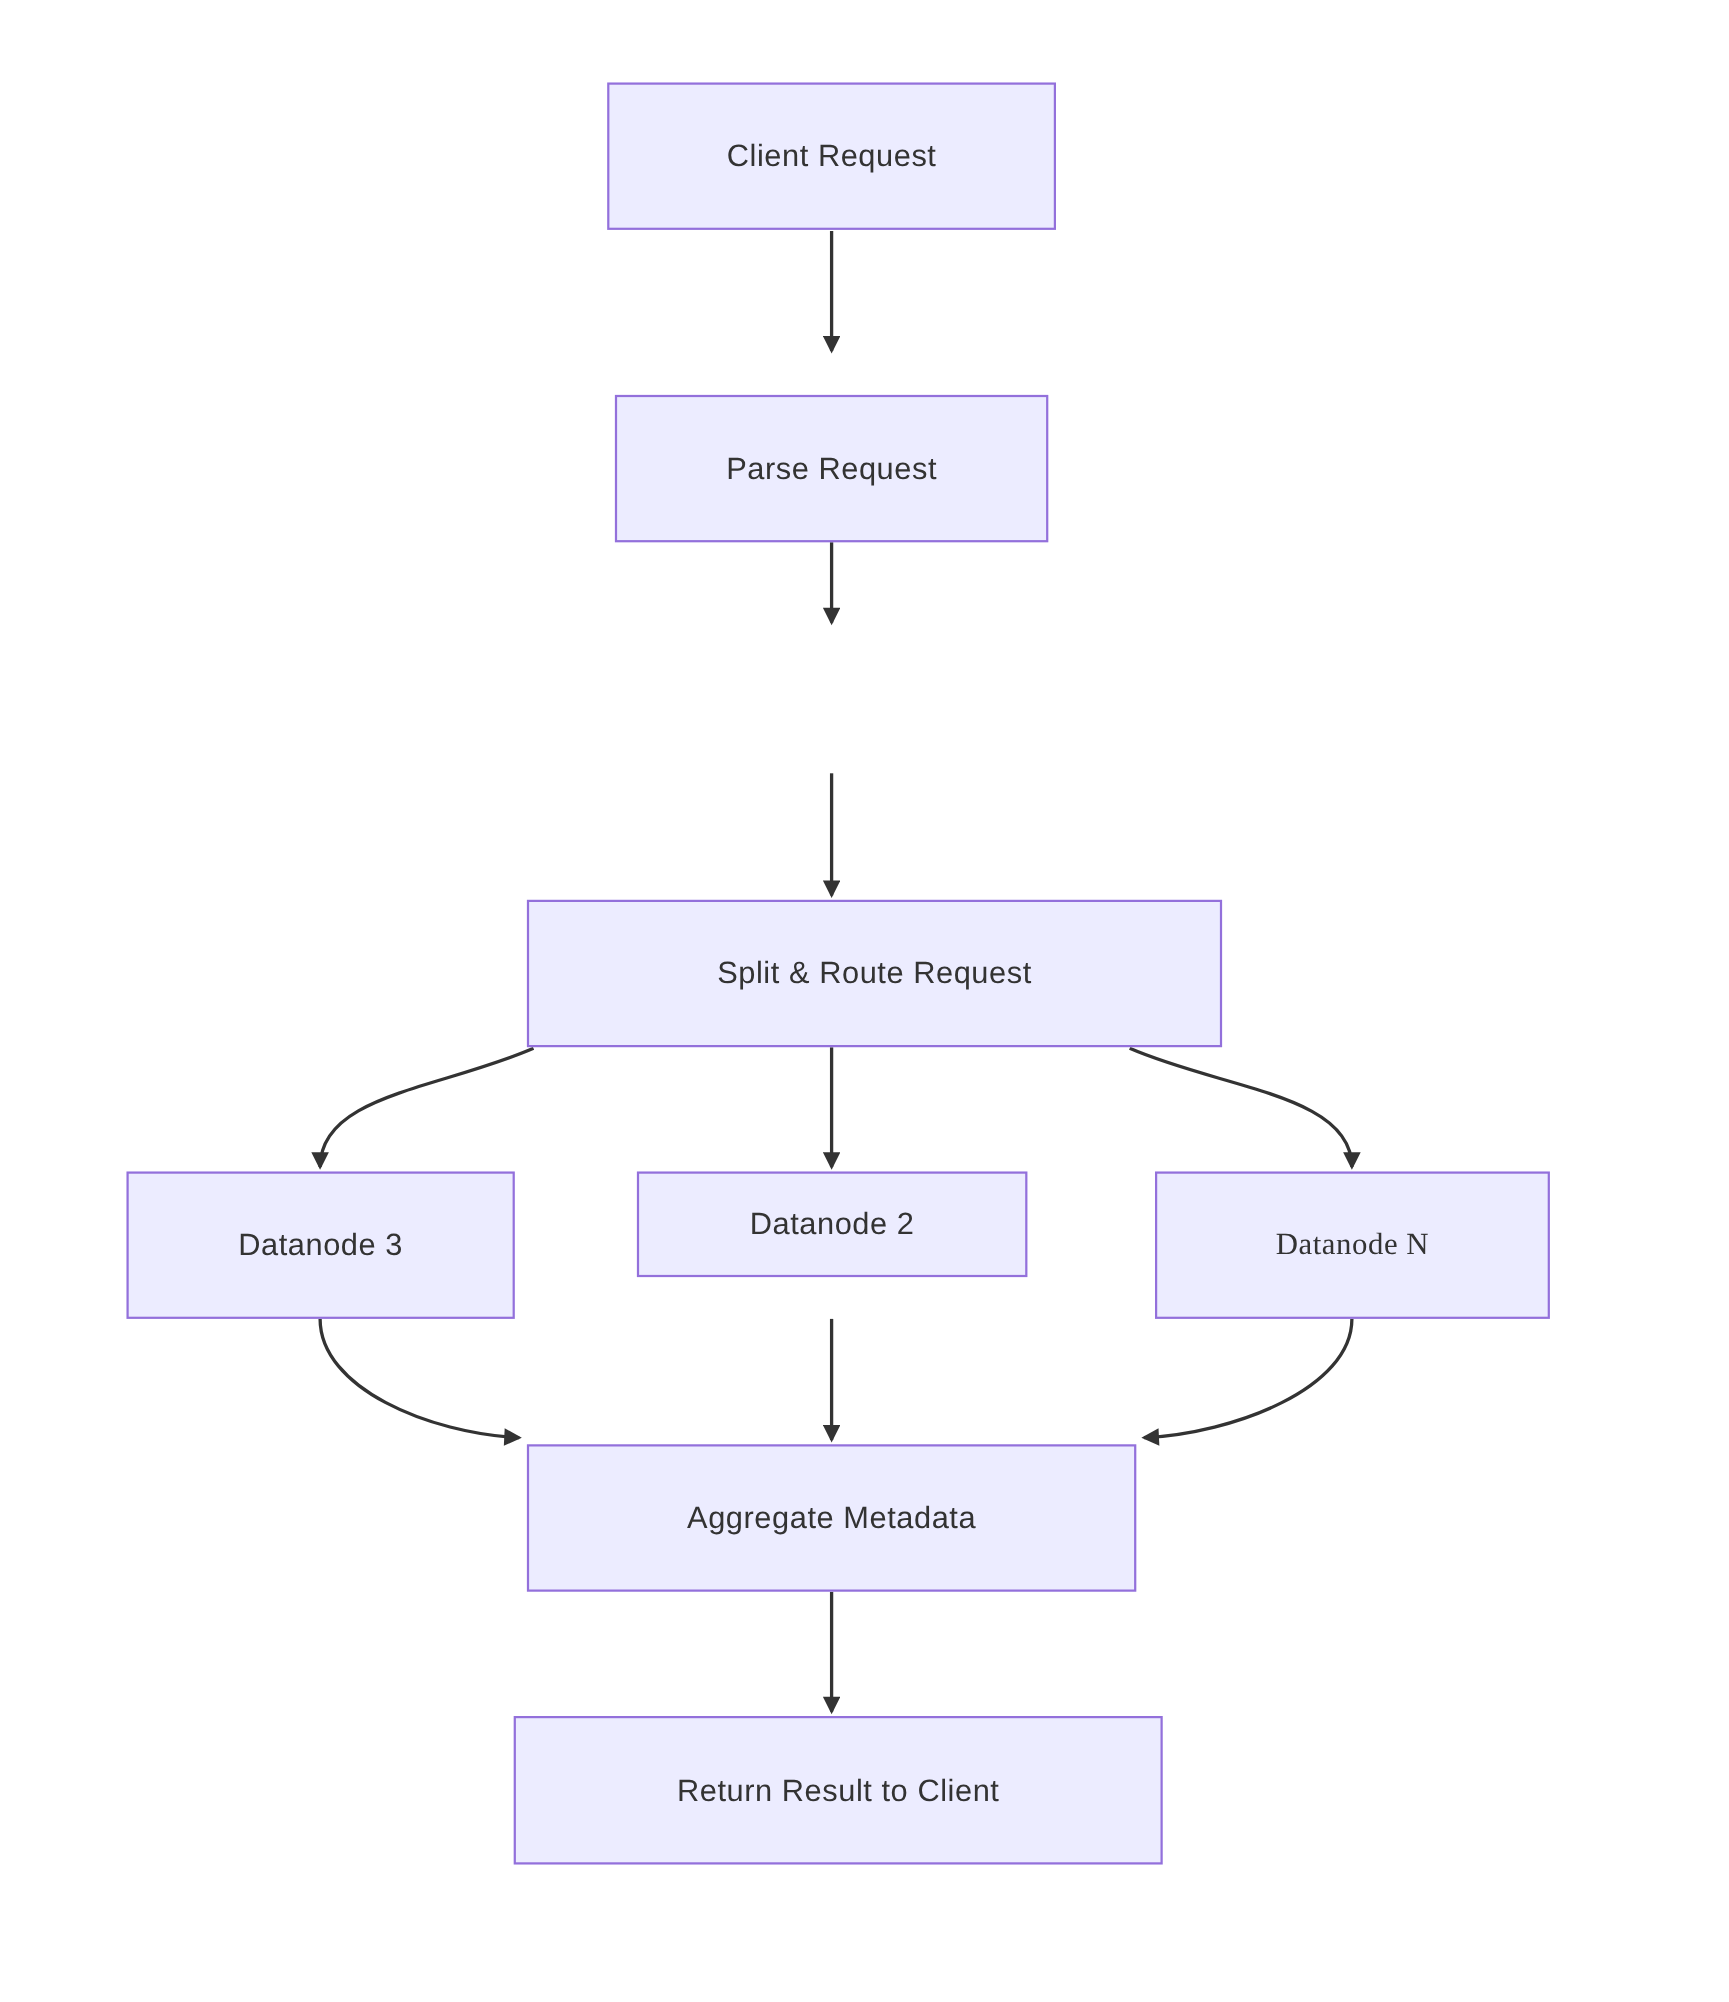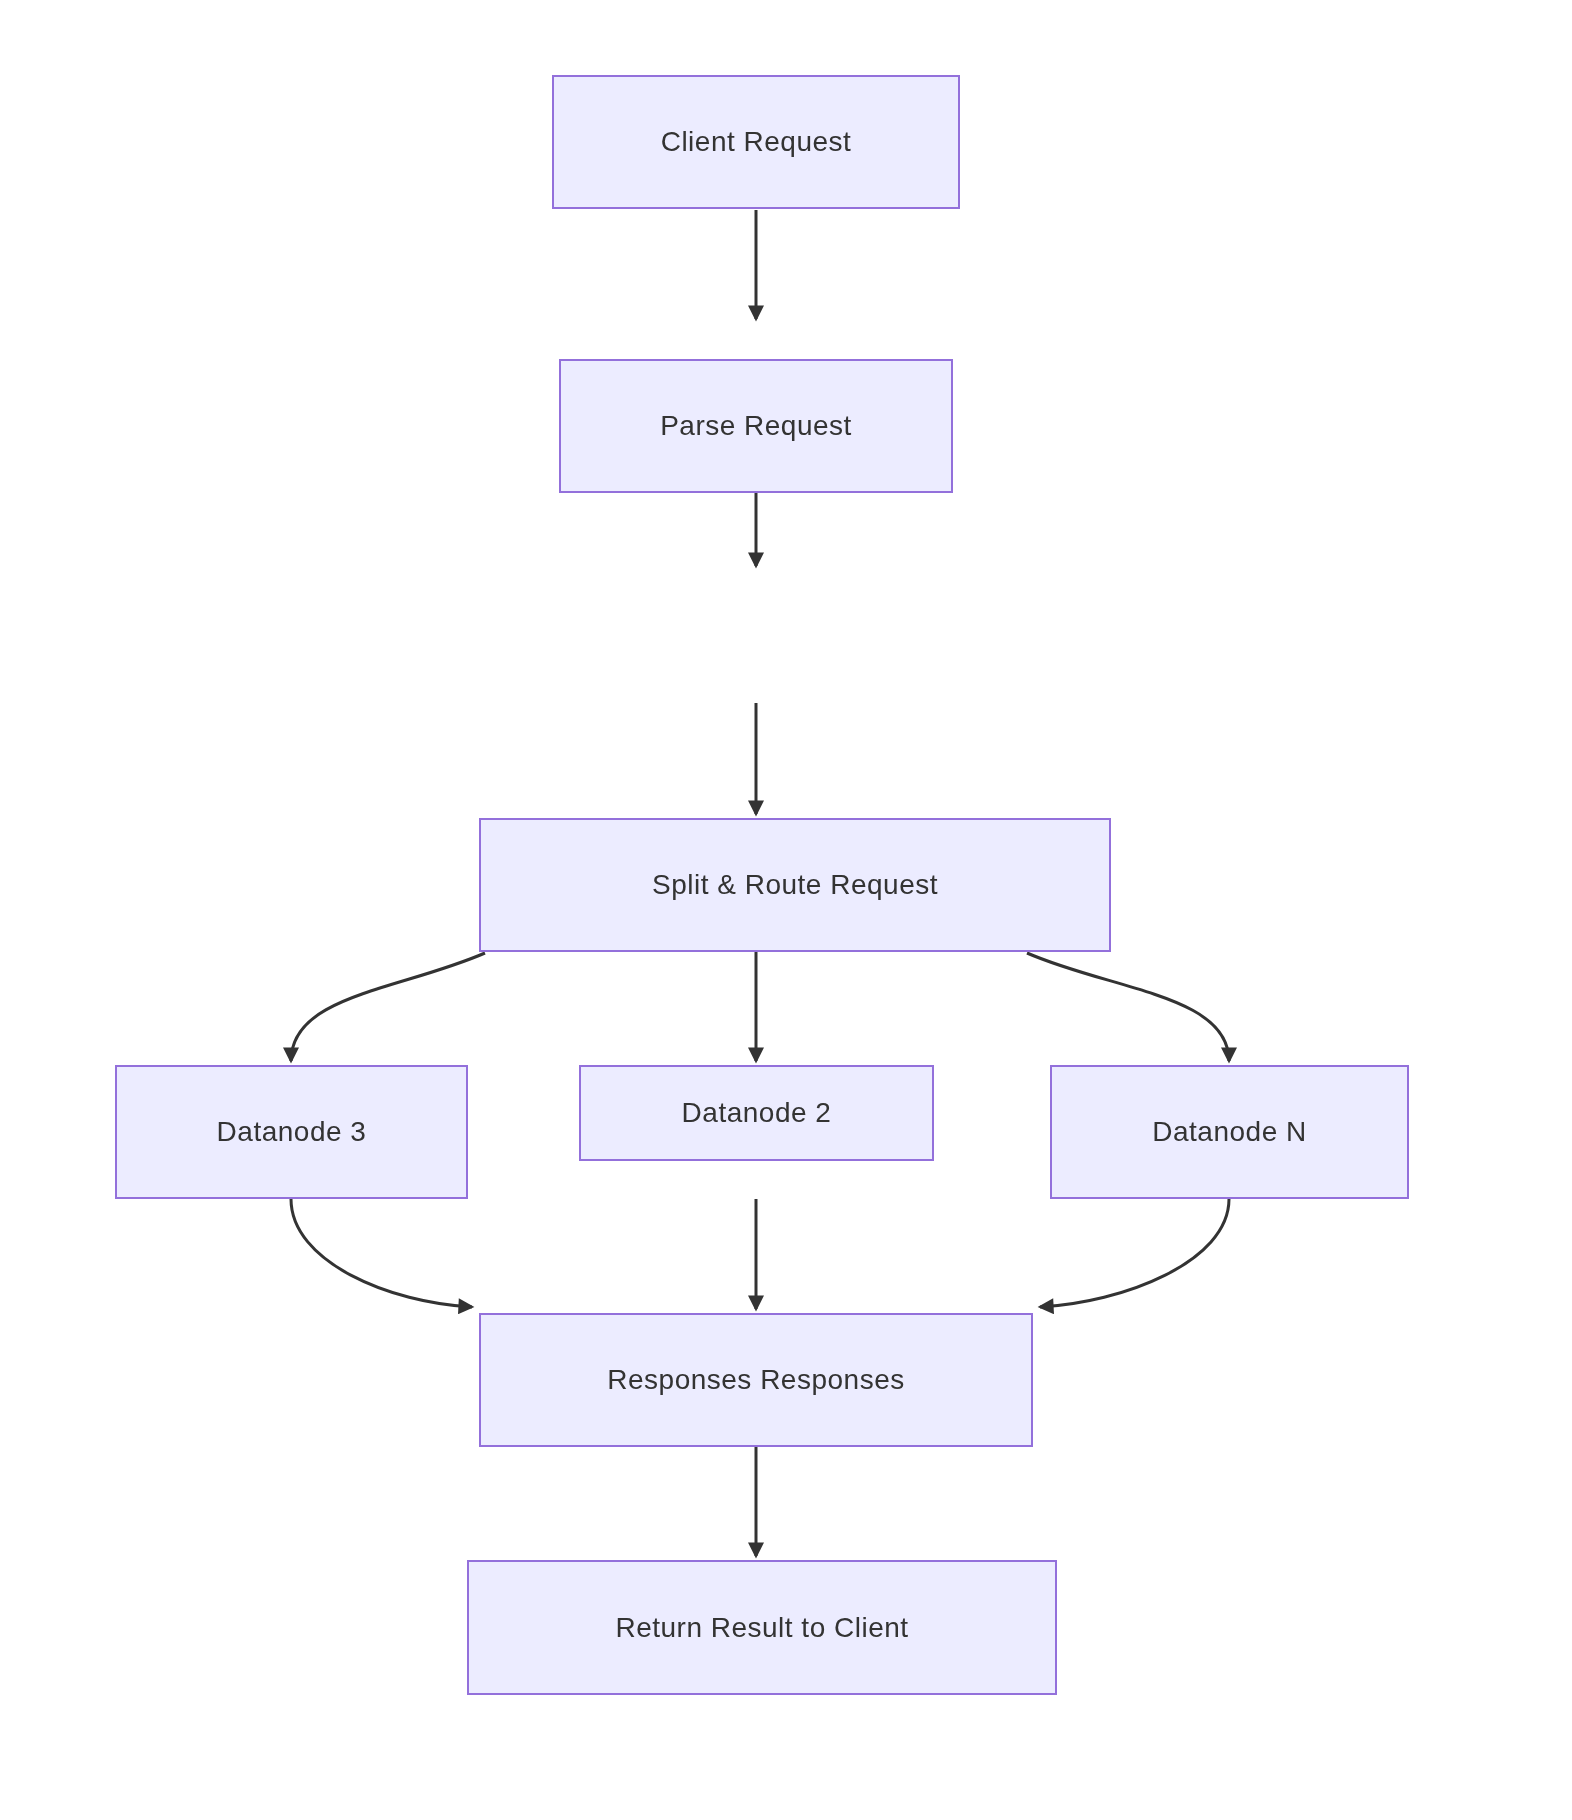--- a/index.html
+++ b/index.html
@@ -82,25 +82,25 @@
   </div>
 
   <div class="node" style="left:115px; top:1065px; width:353px; height:134px;">
     <span class="label">Datanode 3</span>
   </div>
 
   <div class="node" style="left:579px; top:1065px; width:355px; height:96px;">
     <span class="label">Datanode 2</span>
   </div>
 
-  <div class="node" style="left:1050px; top:1065px; width:359px; height:134px;">
+  <div class="node" style="left:1050px; top:1065px; width:359px; height:134px;font-family:Liberation Serif, serif;">
     <span class="label">Datanode N</span>
   </div>
 
   <div class="node" style="left:479px; top:1313px; width:554px; height:134px;">
-    <span class="label">Responses Responses</span>
+    <span class="label">Aggregate Metadata</span>
   </div>
 
   <div class="node" style="left:467px; top:1560px; width:590px; height:135px;">
     <span class="label">Return Result to Client</span>
   </div>
 
 </div>
 
 </body></html>

